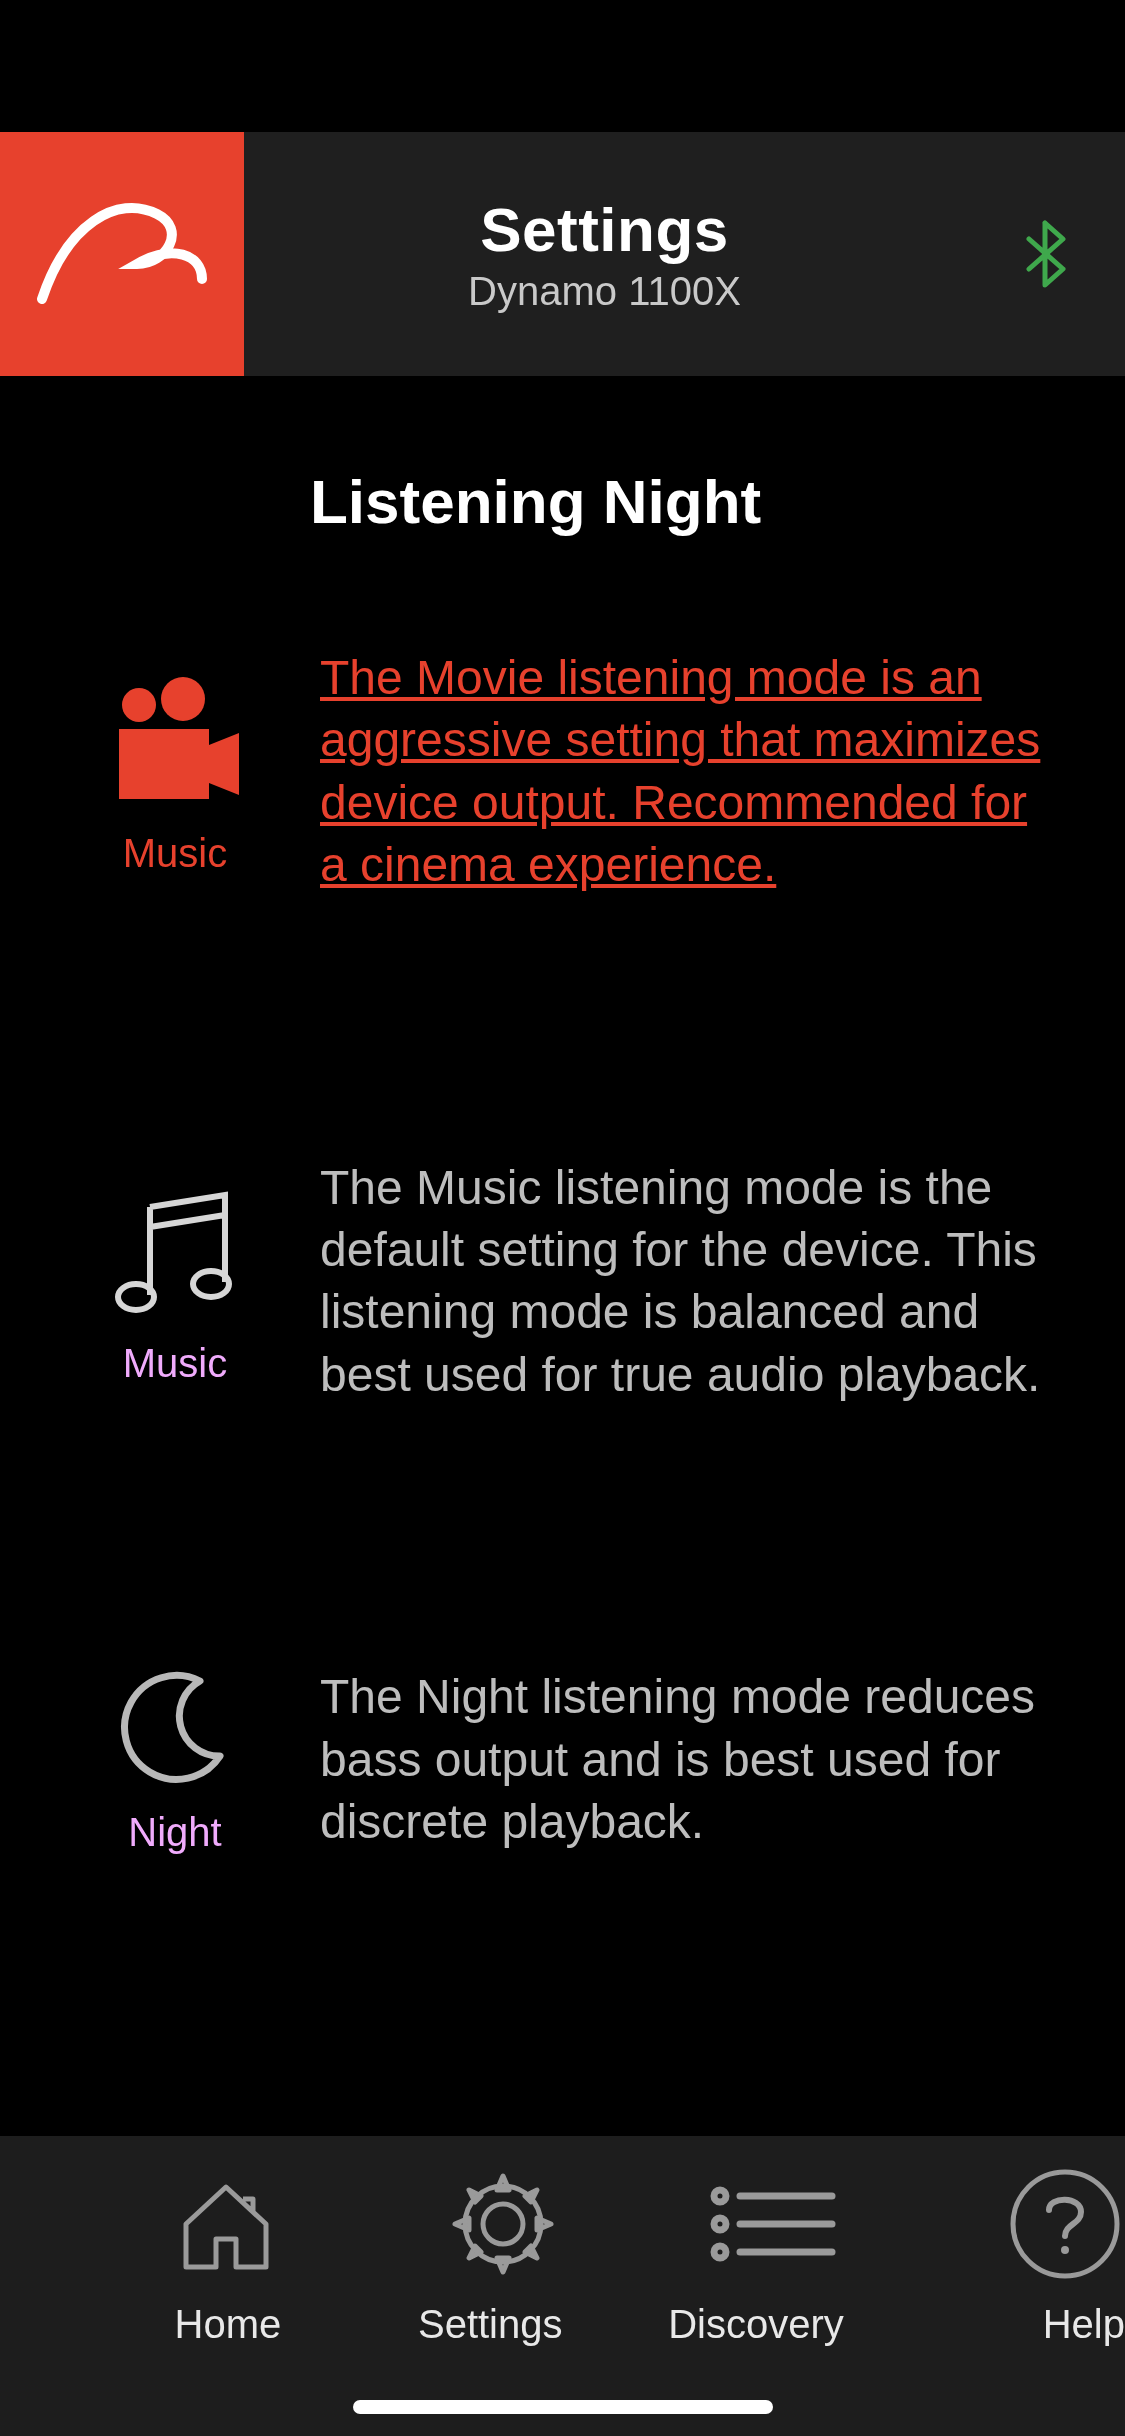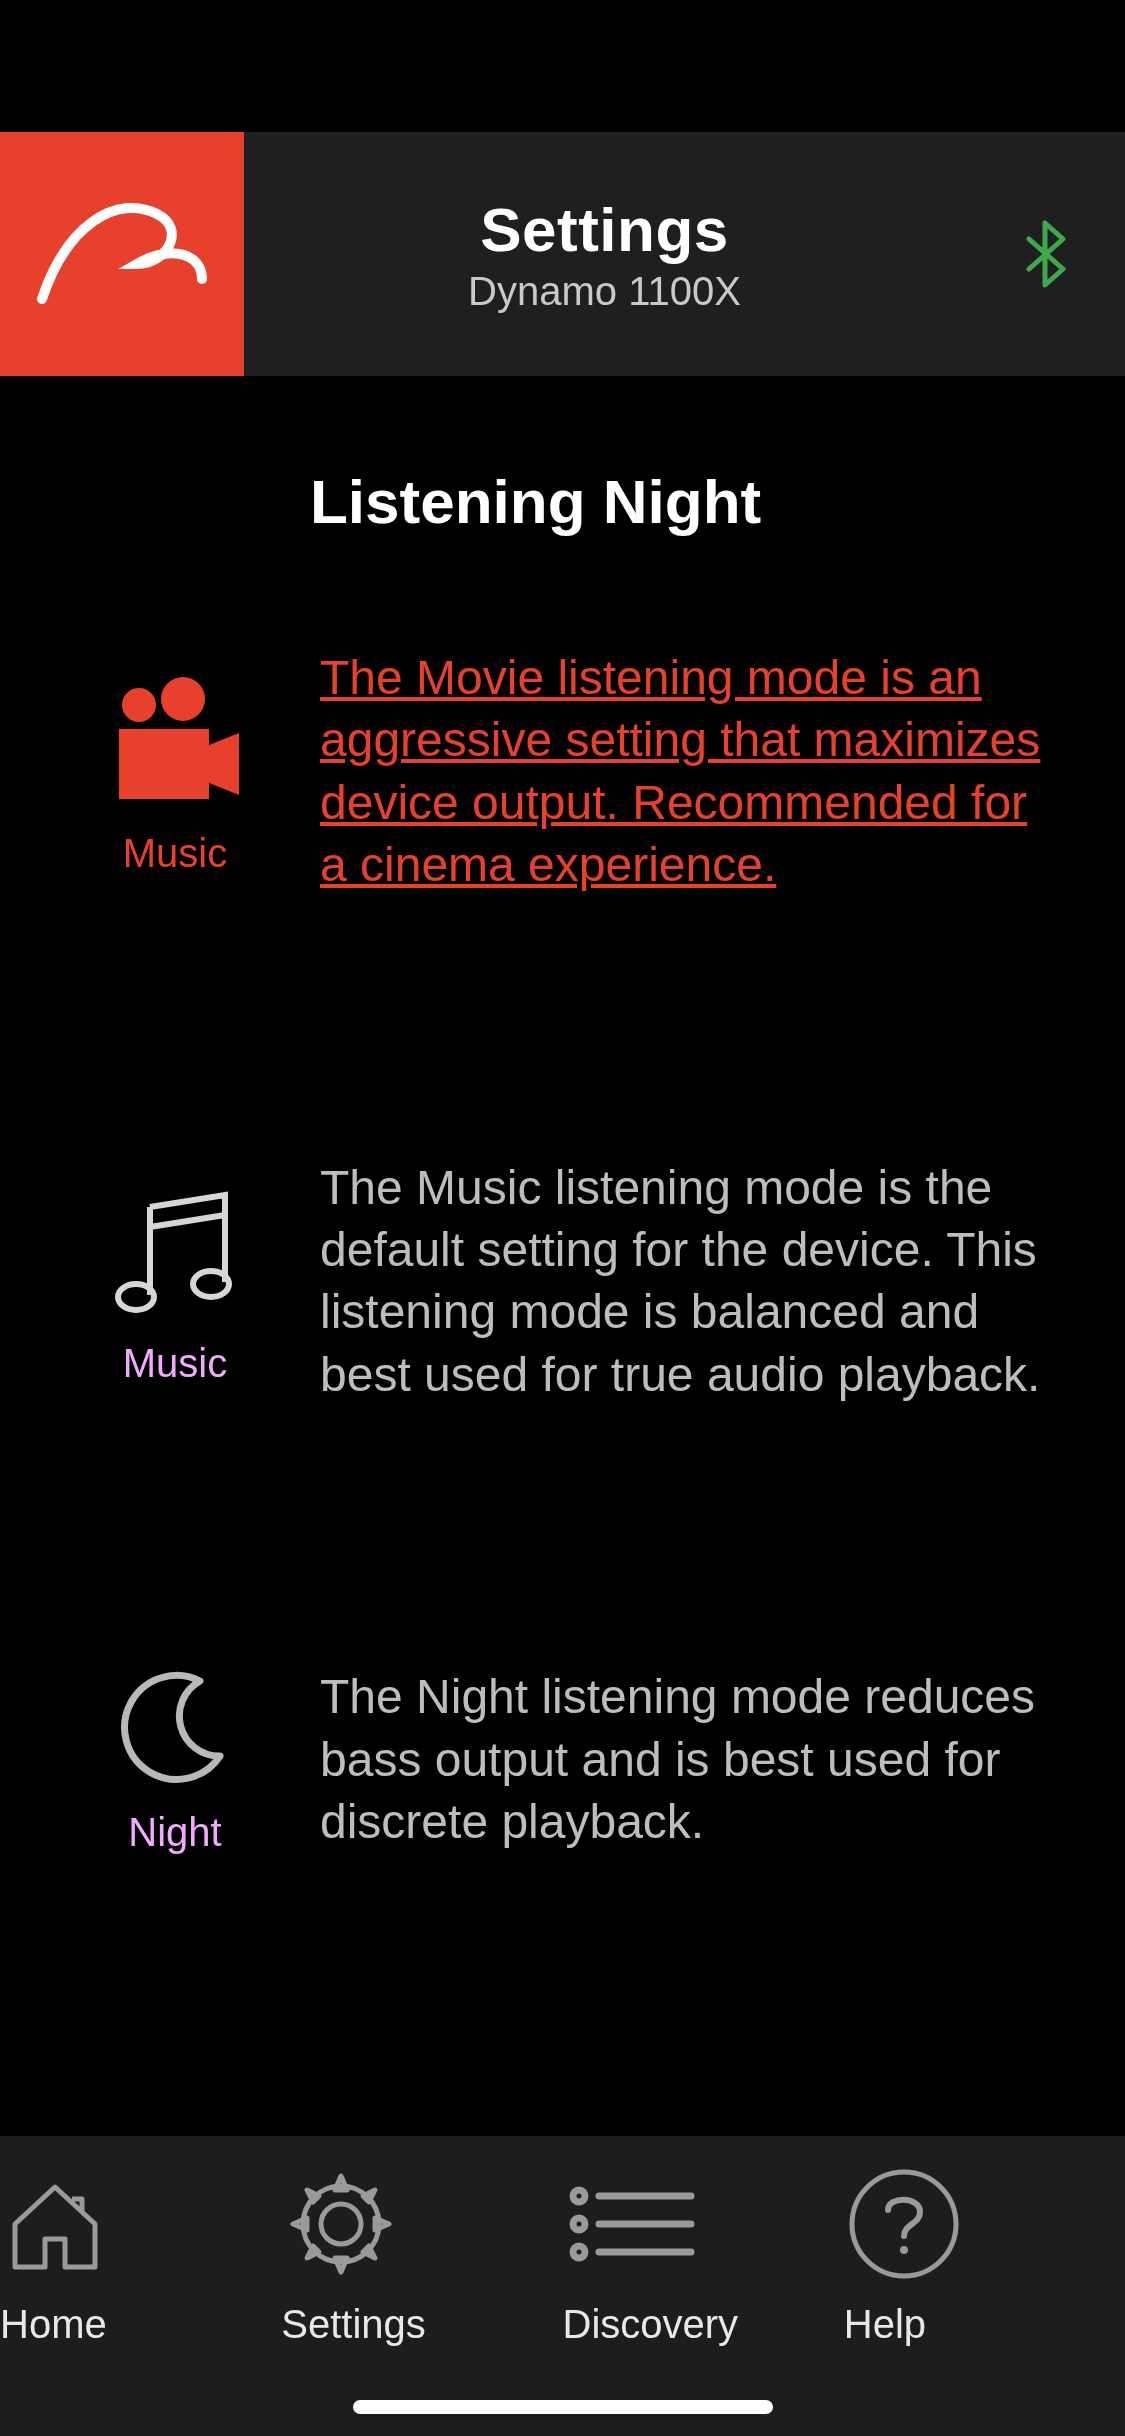--- a/index.html
+++ b/index.html
@@ -111,21 +111,21 @@
     right: 0;
     height: 300px;
     background: #1d1d1d;
     display: flex;
     padding-top: 28px;
   }
   .nav-item {
     flex: 1;
     display: flex;
     flex-direction: column;
-    align-items: flex-start;
+    align-items: flex-end;
     justify-content: flex-start;
     gap: 18px;
   }
   .nav-label {
     font-size: 40px;
     font-weight: 500;
     color: #e8e8e8;
   }
   .nav-icon-box {
     height: 120px;

